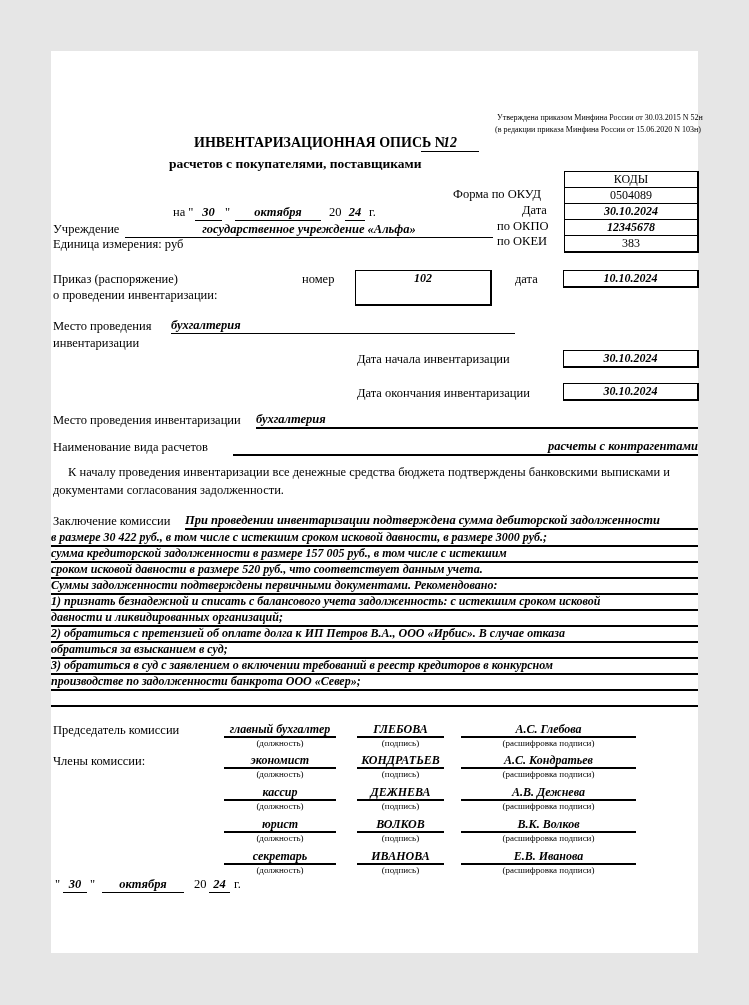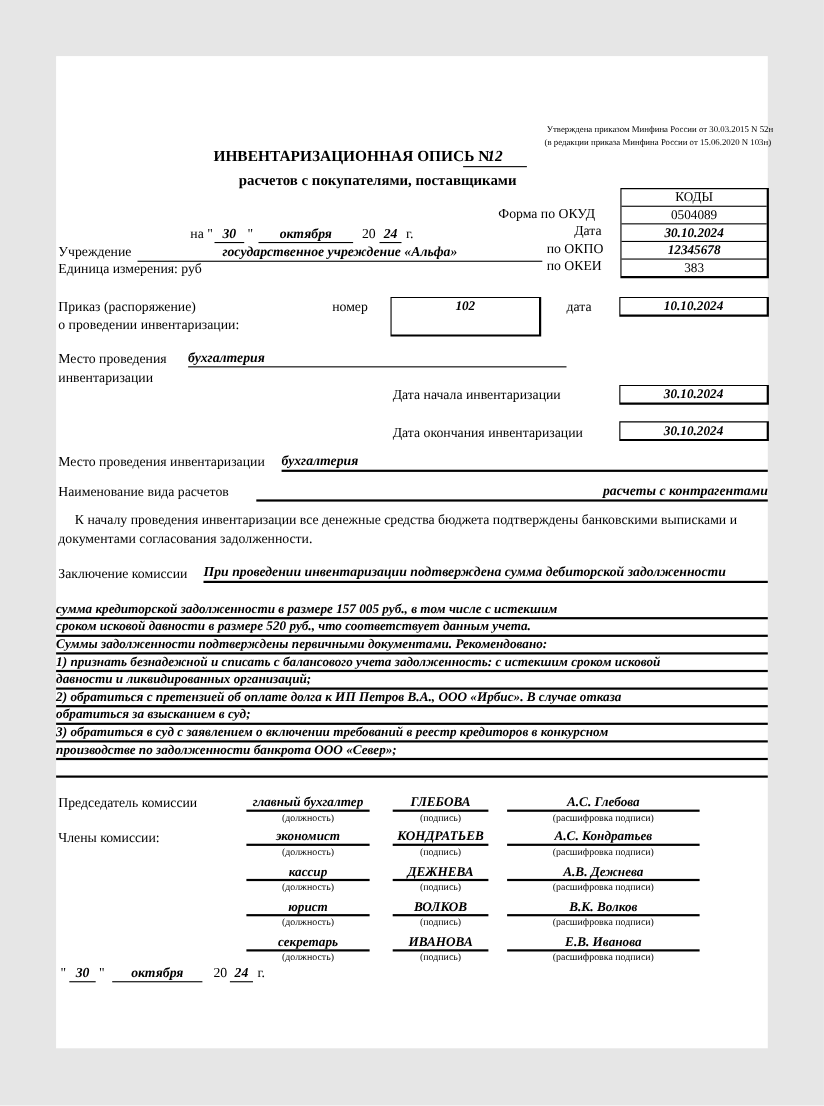--- a/index.html
+++ b/index.html
@@ -80,21 +80,21 @@
 </head>
 <body>
 
 <div class="page">
 
   <div class="abs tiny" style="left:446px; top:62px;font-family:Liberation Serif, serif;">Утверждена приказом Минфина России от 30.03.2015 N 52н</div>
   <div class="abs tiny" style="left:444px; top:74px;">(в редакции приказа Минфина России от 15.06.2020 N 103н)</div>
 
   <div class="abs b" style="left:107px; top:84px; font-size:14px;margin-left:36px;">ИНВЕНТАРИЗАЦИОННАЯ ОПИСЬ N</div>
   <div class="abs bi ul" style="left:370px; top:84px; width:58px; font-size:14px; line-height:16px;">12</div>
-  <div class="abs b" style="left:118px; top:105px; font-size:13.5px;margin-left:48px;">расчетов с покупателями, поставщиками</div>
+  <div class="abs b" style="left:118px; top:105px; font-size:13.5px;">расчетов с покупателями, поставщиками</div>
 
   <div class="abs f12" style="left:402px; top:136px;">Форма по ОКУД</div>
   <div class="abs f12" style="left:471px; top:152px;">Дата</div>
   <div class="abs f12" style="left:446px; top:168px;">по ОКПО</div>
   <div class="abs f12" style="left:446px; top:183px;">по ОКЕИ</div>
   <div class="codes">
     <div class="cell">КОДЫ</div>
     <div class="cell">0504089</div>
     <div class="cell bi">30.10.2024</div>
     <div class="cell bi">12345678</div>
@@ -133,20 +133,21 @@
   <div class="abs bi f12" style="left:205px; top:361px; width:442px; border-bottom:2px solid #000; line-height:15px;">бухгалтерия</div>
 
   <div class="abs f12" style="left:2px; top:389px;">Наименование вида расчетов</div>
   <div class="abs bi f12" style="left:182px; top:388px; width:465px; border-bottom:2px solid #000; line-height:15px;text-align:right;">расчеты с контрагентами</div>
 
   <div class="abs f12" style="left:17px; top:414px;">К началу проведения инвентаризации все денежные средства бюджета подтверждены банковскими выписками и</div>
   <div class="abs f12" style="left:2px; top:432px;">документами согласования задолженности.</div>
 
   <div class="abs f12" style="left:2px; top:463px;">Заключение комиссии</div>
   <div class="abs bi f12" style="left:134px; top:462px; width:513px; border-bottom:2px solid #000; line-height:15px;">При проведении инвентаризации подтверждена сумма дебиторской задолженности</div>
+  <div class="concl-line" style="top:479px;">в размере 30 422 руб., в том числе с истекшим сроком исковой давности, в размере 3000 руб.;</div>
   <div class="concl-line" style="top:495px;">сумма кредиторской задолженности в размере 157 005 руб., в том числе с истекшим</div>
   <div class="concl-line" style="top:511px;">сроком исковой давности в размере 520 руб., что соответствует данным учета.</div>
   <div class="concl-line" style="top:527px;">Суммы задолженности подтверждены первичными документами. Рекомендовано:</div>
   <div class="concl-line" style="top:543px;">1) признать безнадежной и списать с балансового учета задолженность: с истекшим сроком исковой</div>
   <div class="concl-line" style="top:559px;">давности и ликвидированных организаций;</div>
   <div class="concl-line" style="top:575px;">2) обратиться с претензией об оплате долга к ИП Петров В.А., ООО «Ирбис». В случае отказа</div>
   <div class="concl-line" style="top:591px;">обратиться за взысканием в суд;</div>
   <div class="concl-line" style="top:607px;">3) обратиться в суд с заявлением о включении требований в реестр кредиторов в конкурсном</div>
   <div class="concl-line" style="top:623px;">производстве по задолженности банкрота ООО «Север»;</div>
   <div class="concl-line" style="top:639px;"></div>

